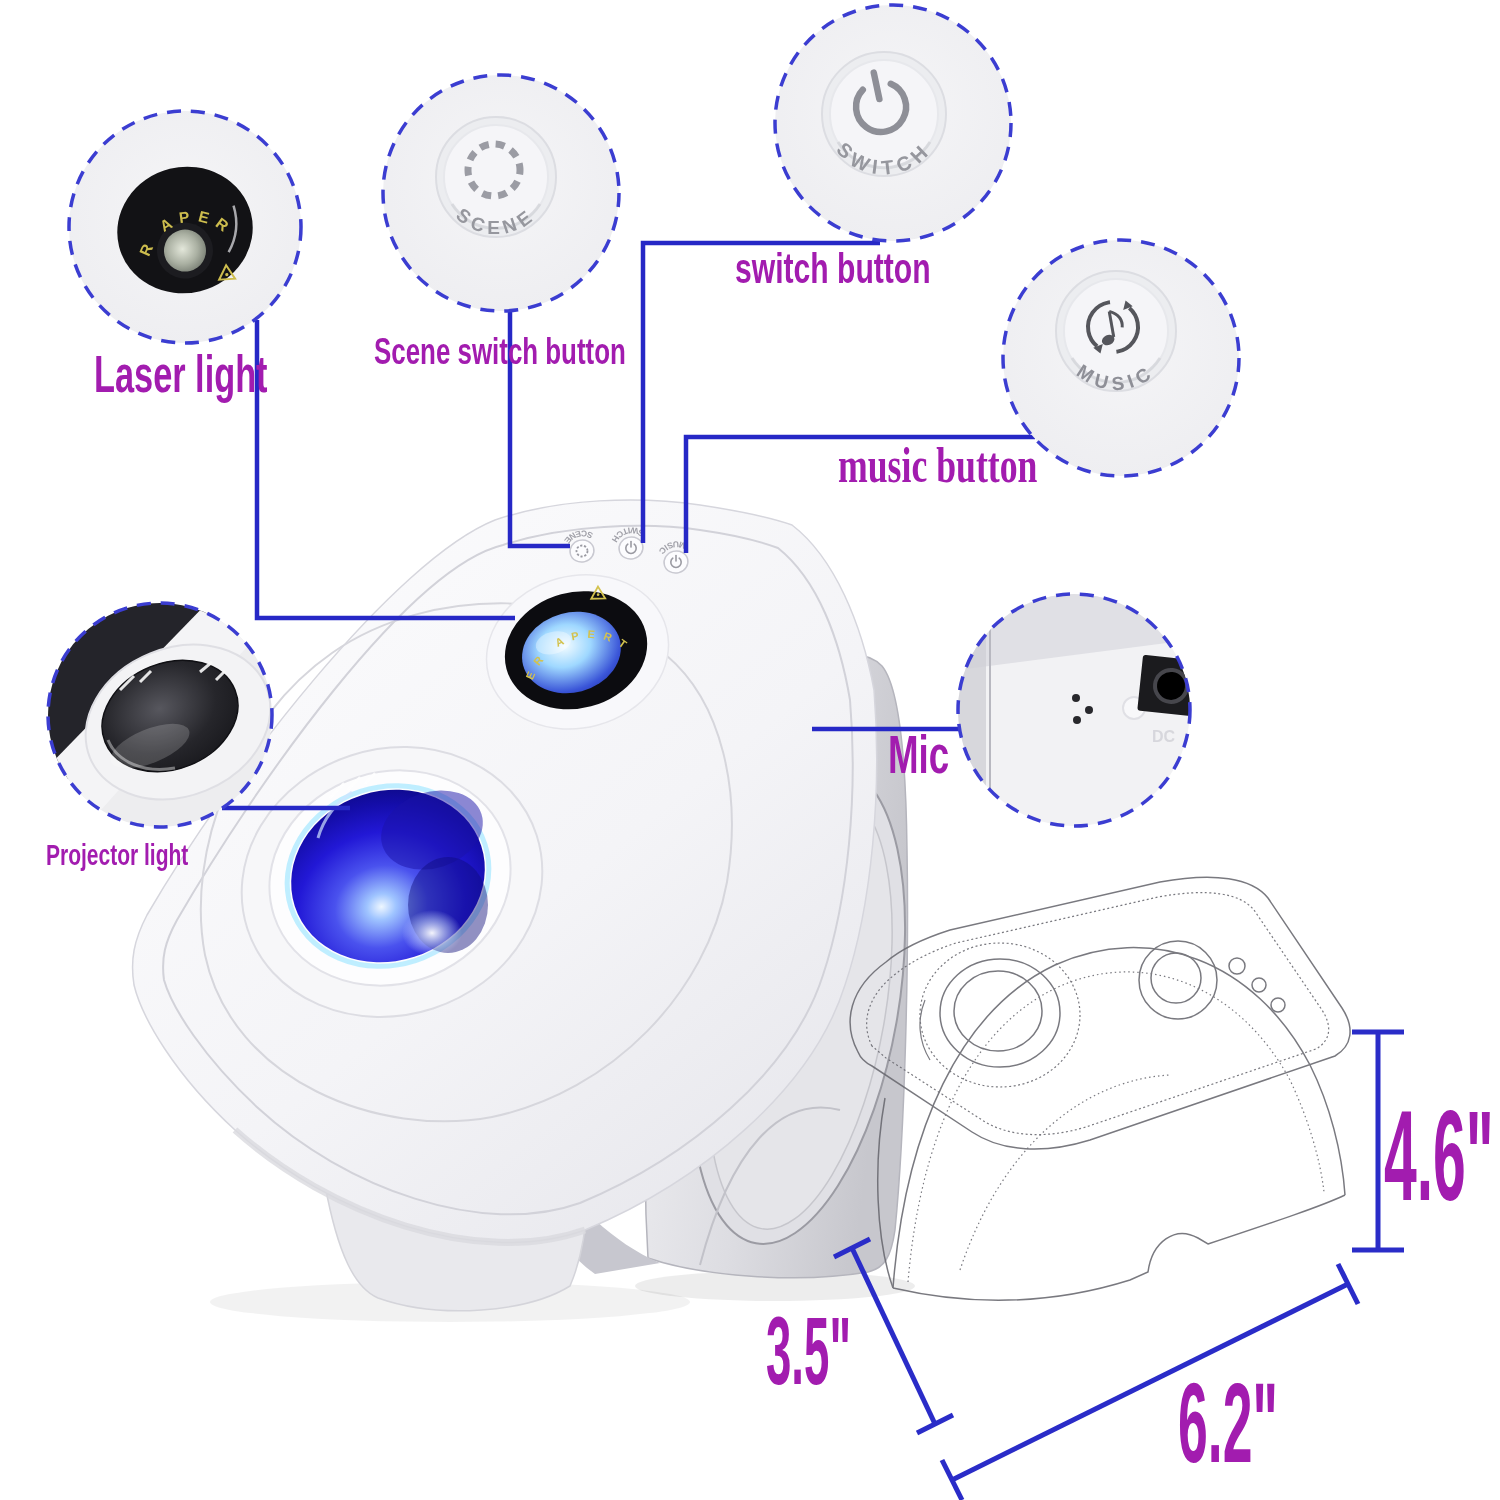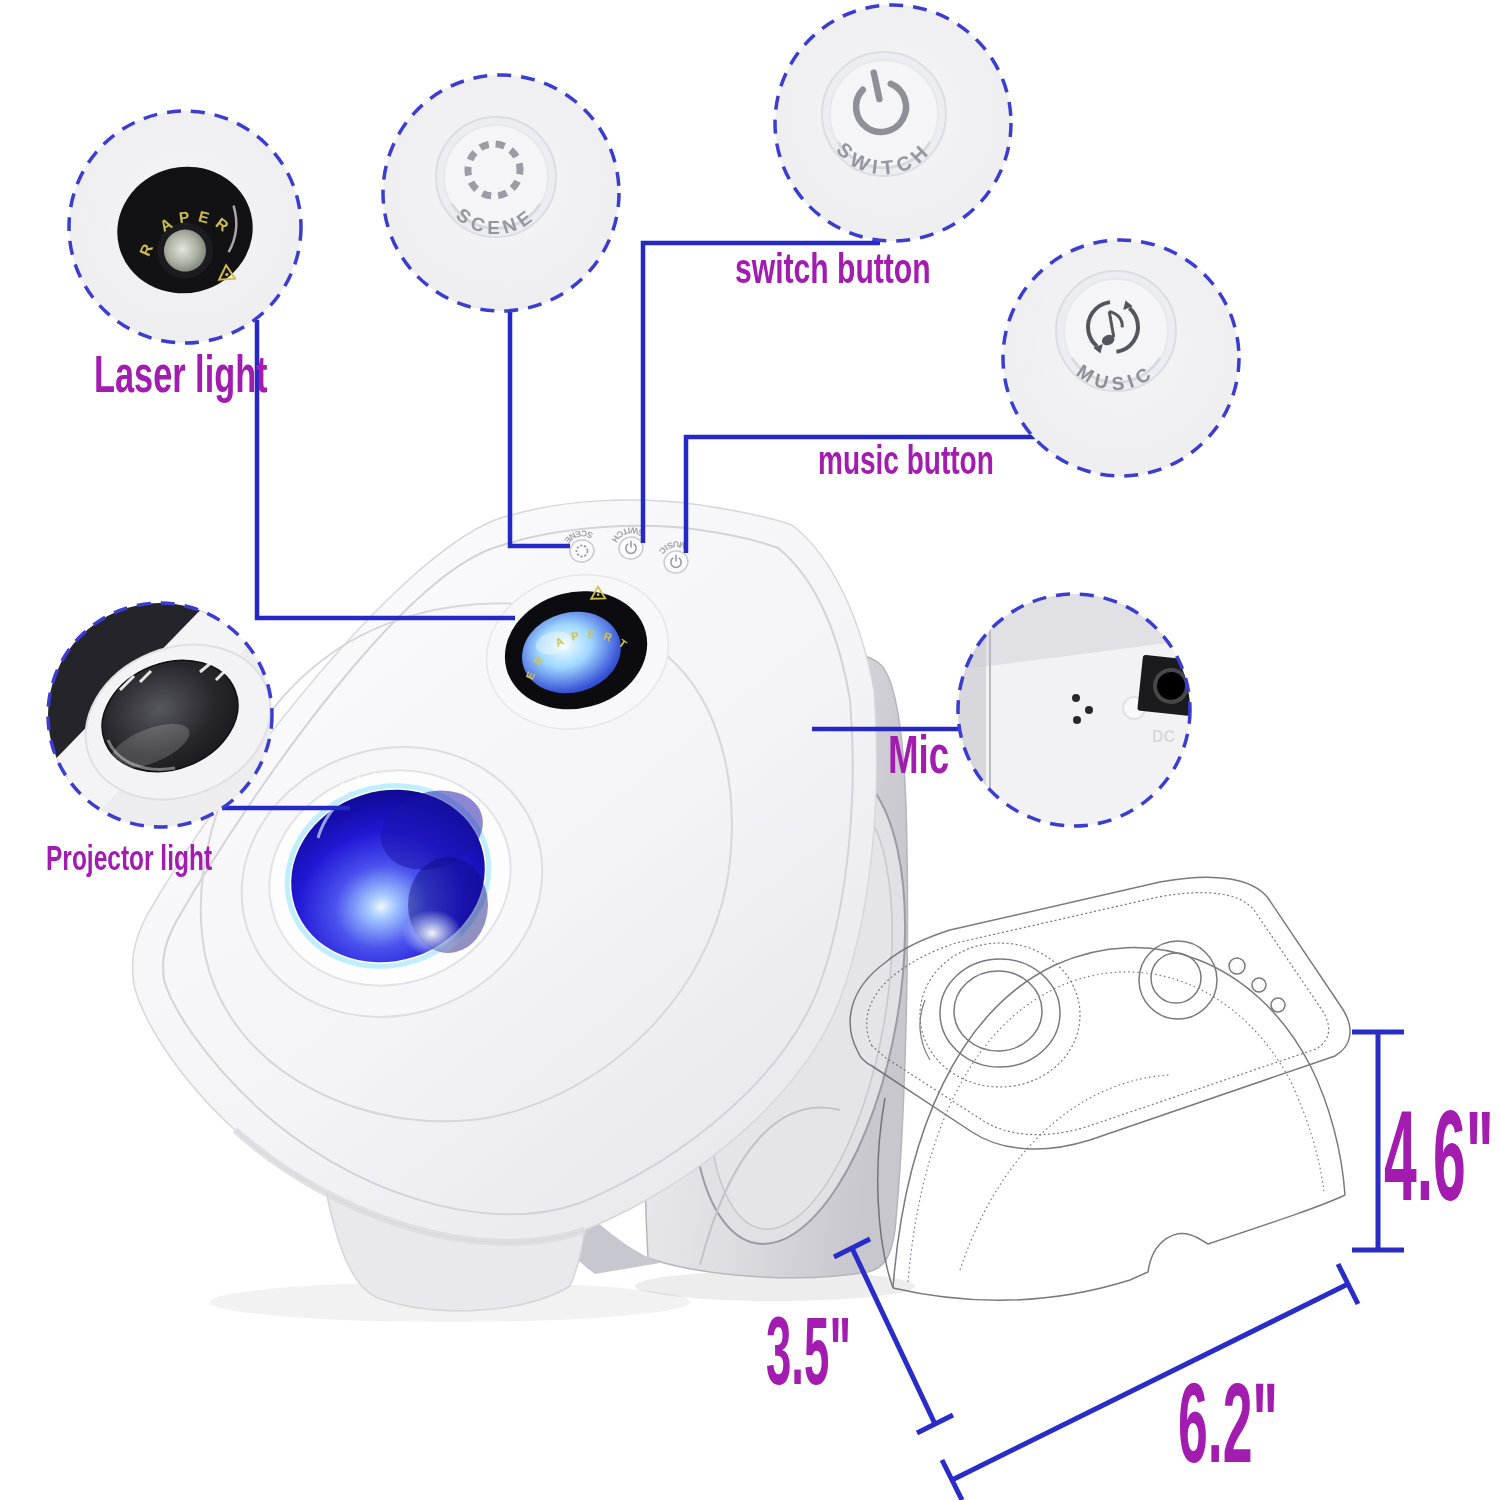--- a/index.html
+++ b/index.html
@@ -4,22 +4,22 @@
 <style>
   html,body{margin:0;padding:0;background:#ffffff;}
   #canvas{position:relative;width:1500px;height:1500px;background:#fff;overflow:hidden;
           font-family:"Liberation Sans", sans-serif;}
   #scene-svg{position:absolute;left:0;top:0;}
   .lbl{position:absolute;color:#a21caf;font-weight:bold;line-height:1;white-space:nowrap;}
   .lbl>span{display:inline-block;transform-origin:0 50%;}
   .lbl-laser{left:46px;top:348px;font-size:52px;margin-left:48px;}   .lbl-laser>span{transform:scaleX(.66);}
   .lbl-scene{left:374px;top:333px;font-size:37px;}  .lbl-scene>span{transform:scaleX(.70);}
   .lbl-switch{left:735px;top:247px;font-size:43px;} .lbl-switch>span{transform:scaleX(.70);}
-  .lbl-music{left:818px;top:440px;font-size:40px;}  .lbl-music>span{transform:scaleX(.70);}
-  .lbl-proj{left:46px;top:840px;font-size:35px;}    .lbl-proj>span{transform:scaleX(.70);}
+  .lbl-music{left:838px;top:440px;font-size:51px;font-family:Liberation Serif, serif;}  .lbl-music>span{transform:scaleX(.70);}
+  .lbl-proj{left:46px;top:840px;font-size:30px;}    .lbl-proj>span{transform:scaleX(.70);}
   .lbl-mic{left:888px;top:727px;font-size:54px;text-decoration:underline;}    .lbl-mic>span{transform:scaleX(.68);}
   .lbl-h{left:1384px;top:1092px;font-size:128px;}   .lbl-h>span{transform:scaleX(.46);}
   .lbl-d{left:766px;top:1302px;font-size:97px;}     .lbl-d>span{transform:scaleX(.47);}
   .lbl-w{left:1178px;top:1366px;font-size:114px;}   .lbl-w>span{transform:scaleX(.47);}
 </style>
 </head>
 <body>
 
 <div id="canvas">
 
@@ -364,20 +364,21 @@
         <rect x="1140" y="658" width="62" height="56" rx="3" fill="#1b1b1e"></rect>
         <circle cx="1171" cy="686" r="16" fill="#000000" stroke="#46464c" stroke-width="4"></circle>
       </g>
       <text x="1152" y="742" font-size="16" font-weight="bold" fill="#d4d4da" opacity="0.9">DC</text>
     </g>
     <circle cx="1074" cy="710" r="116" fill="none" stroke="#3b3dd1" stroke-width="3.5" stroke-dasharray="14 10"></circle>
   </g>
 </svg>
 
 <div class="lbl lbl-laser"><span>Laser light</span></div>
+<div class="lbl lbl-scene"><span>Scene switch button</span></div>
 <div class="lbl lbl-switch"><span>switch button</span></div>
 <div class="lbl lbl-music"><span>music button</span></div>
 <div class="lbl lbl-proj"><span>Projector light</span></div>
 <div class="lbl lbl-mic"><span>Mic</span></div>
 <div class="lbl lbl-h"><span>4.6"</span></div>
 <div class="lbl lbl-d"><span>3.5"</span></div>
 <div class="lbl lbl-w"><span>6.2"</span></div>
 
 </div>
 

